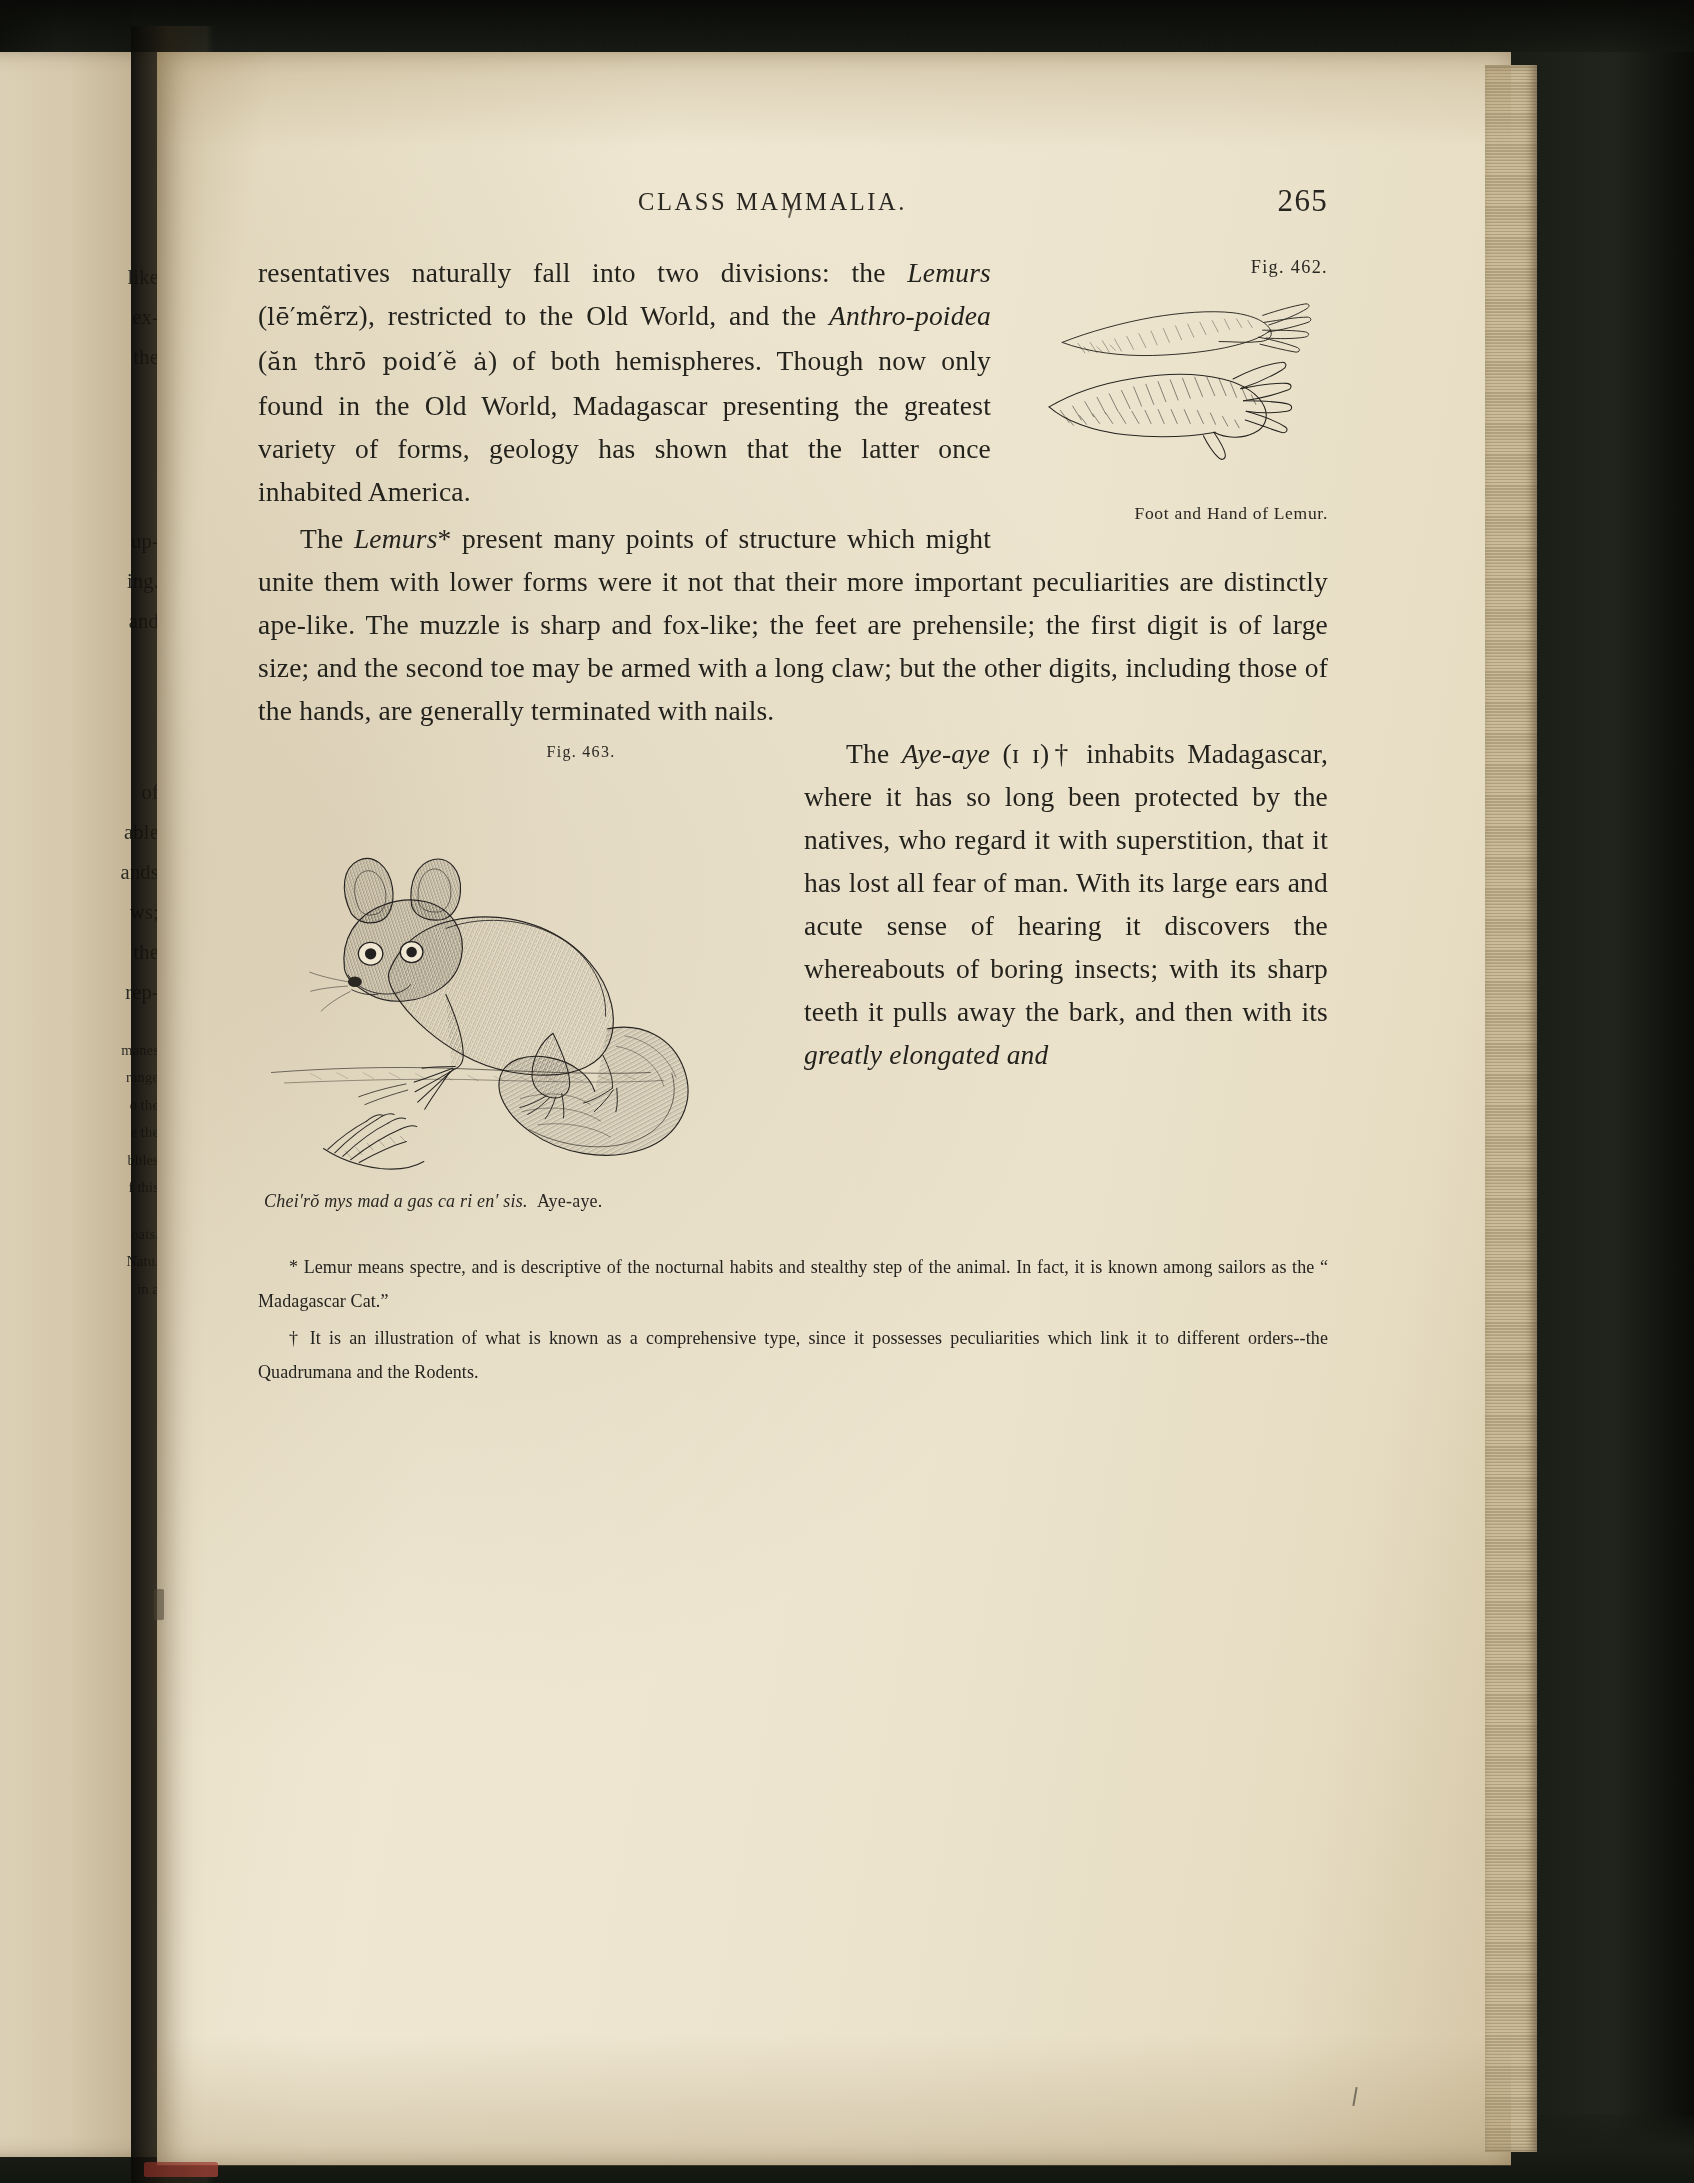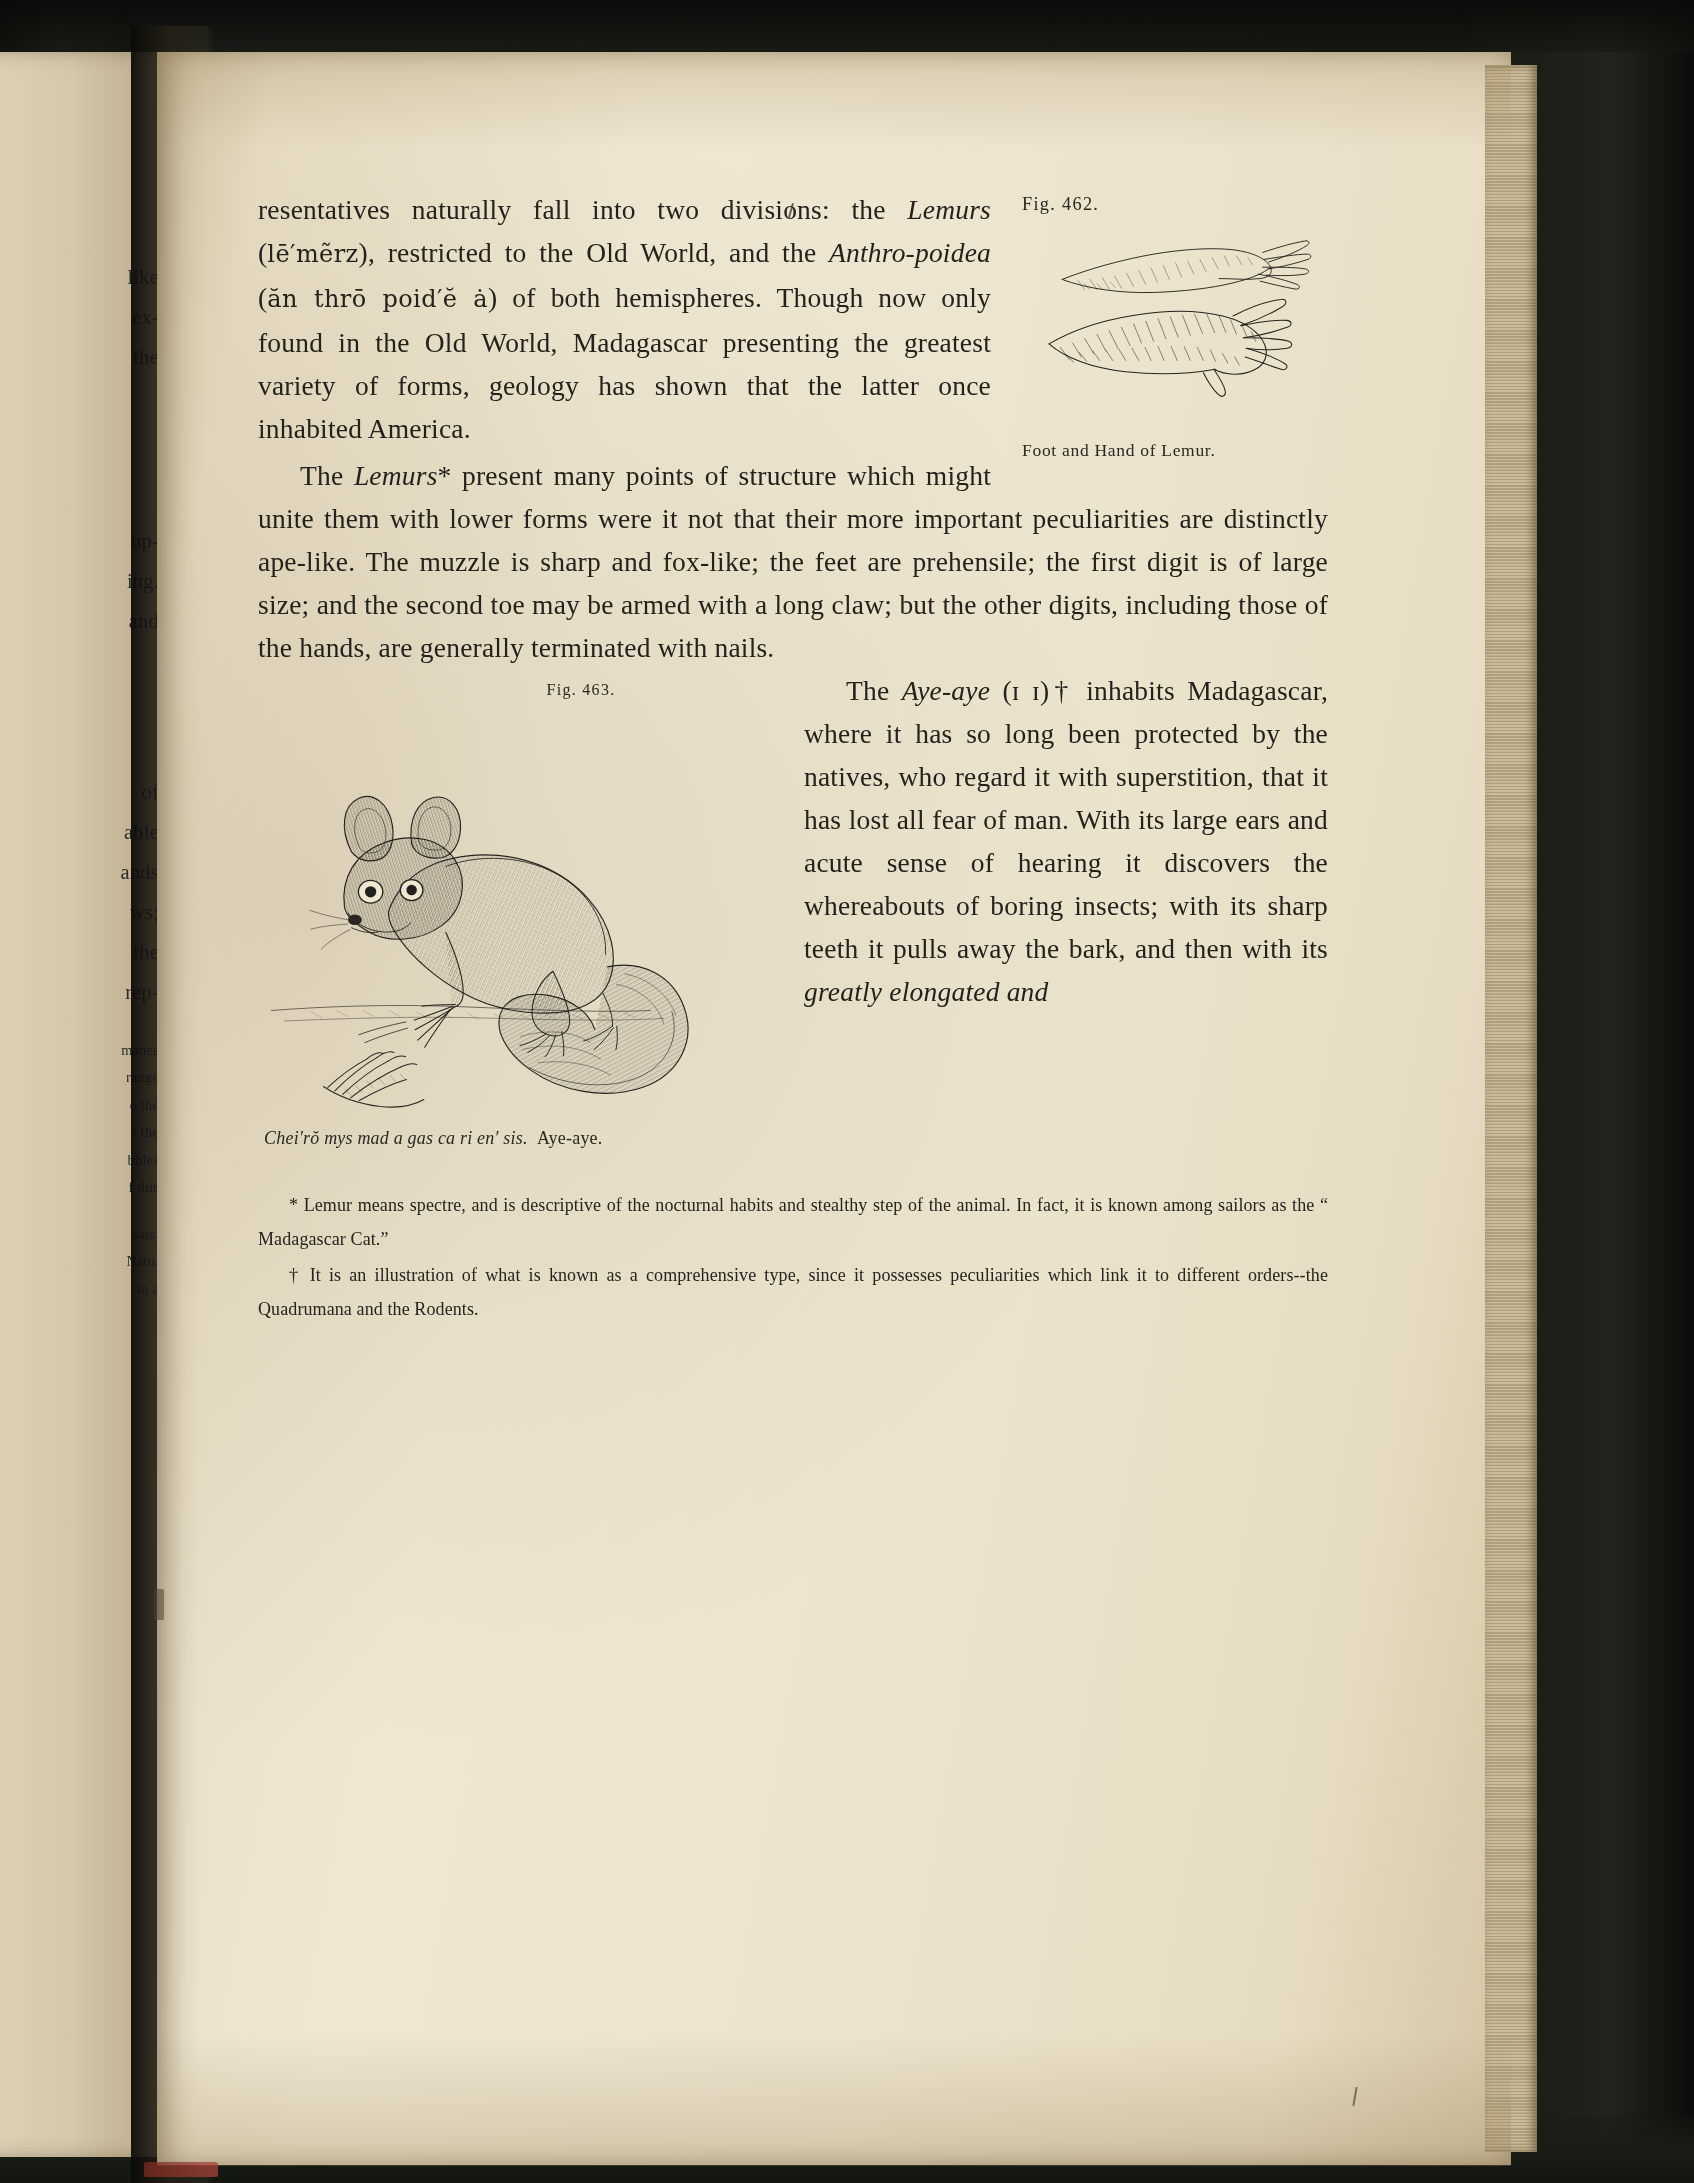--- a/index.html
+++ b/index.html
@@ -157,21 +157,21 @@
   }
   p.body.indent { text-indent: 42px; }
   .it { font-style: italic; }
   .phon { font-family: "DejaVu Serif", serif; font-size: 24px; letter-spacing: 0.4px; }
 
   
   .fig462 {
     float: right;
     width: 306px;
     margin: 6.1px 0 11.4px 31px;
-    text-align: left;
+    text-align: right;
   }
   .fig462 .fig-label {
     font-size: 18.3px;
     letter-spacing: 1.3px;
     margin-bottom: 12.2px;
     color: #2b2823;
   }
   .fig462 .fig-caption {
     font-size: 17.5px;
     letter-spacing: 0.7px;
@@ -313,20 +313,24 @@
 
 <div class="page-right"></div>
 <div class="fore-edge"></div>
 <div class="page-stain-top"></div>
 <div class="page-stain-bottom"></div>
 <div class="edge-nick"></div>
 <div class="red-speck"></div>
 
 <div class="content">
 
+  <div class="running-head">
+    <div class="head-title">CLASS MAMMALIA.</div>
+    <div class="page-number">265</div>
+  </div>
 
   <div class="fig462">
     <div class="fig-label">Fig. 462.</div>
     <div class="art">
       <svg viewBox="0 0 640 440" width="279" height="192" xmlns="http://www.w3.org/2000/svg">
         <g fill="none" stroke="#2b2823" stroke-width="2.2" stroke-linecap="round">
 
           <path d="M60 120 C120 96 200 74 270 62 C330 52 400 46 452 52 C500 58 530 74 538 92 C544 106 534 116 514 118 C486 122 450 118 420 118"></path>
           <path d="M60 120 C118 142 196 152 268 150 C336 148 404 140 452 128 C494 118 522 106 538 92"></path>
 

